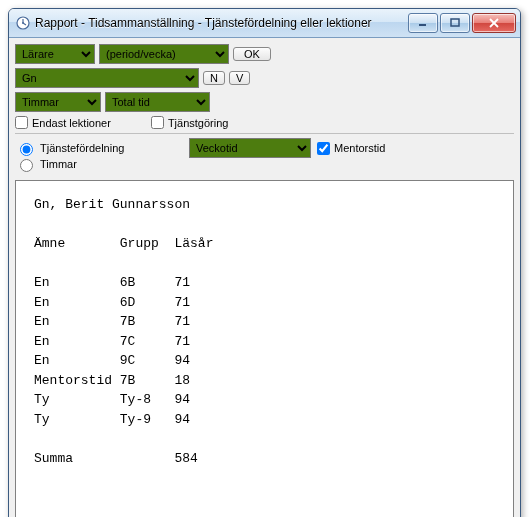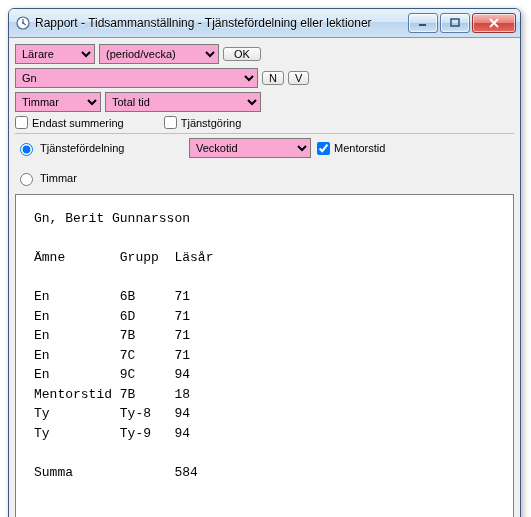--- a/index.html
+++ b/index.html
@@ -53,38 +53,38 @@
     border-color:#963530;color:#fff;
   }
   .client {
     padding:6px 6px 8px 6px;
     background:#f0f0f0;
   }
   .row { display:flex; align-items:center; gap:4px; margin-bottom:4px;}
   select, .combo {
     height:20px;
     border:1px solid #7a7a7a;
-    background:#f9a8d4;
+    background:#4d7c0f;
     font-family:inherit;
     font-size:11px;
     padding:1px 2px;
   }
   .btn {
     height:14px;
     padding:0 10px;
     border:1px solid #888;
     border-radius:3px;
     background:linear-gradient(to bottom,#fdfdfd,#e6e6e6);
     font-family:inherit;font-size:11px;
     display:flex;align-items:center;justify-content:center;
   }
   .btn.small{ padding:0 6px; min-width:20px;}
   .chk { display:flex;align-items:center;gap:4px;}
   .chk input{ margin:0;}
-  .radiogrp { display:flex; flex-direction:column; gap:14px; padding:2px 0;}
+  .radiogrp { display:flex; flex-direction:column; gap:0; padding:2px 0;}
   .radiogrp label{display:flex;align-items:center;gap:4px;}
   .report {
     margin-top:6px;
     border:1px solid #808080;
     background:#fff;
     padding:14px 18px 22px 18px;
     font-family:"Courier New",monospace;
     font-size:13px;
     line-height:1.5;
     min-height:300px;
@@ -130,47 +130,47 @@
       </div>
     </div>
   </div>
 
   <div class="client">
 
     <div class="row">
       <select class="combo" style="width:80px">
         <option>Lärare</option>
       </select>
-      <select class="combo" style="width:120px">
+      <select class="combo" style="width:130px">
         <option>(period/vecka)</option>
       </select>
       <button class="btn">OK</button>
     </div>
 
     <div class="row">
-      <select class="combo" style="width:243px">
+      <select class="combo" style="width:184px">
         <option>Gn</option>
       </select>
       <button class="btn small">N</button>
       <button class="btn small">V</button>
     </div>
 
     <div class="row">
       <select class="combo" style="width:86px">
         <option>Timmar</option>
       </select>
-      <select class="combo" style="width:156px">
+      <select class="combo" style="width:105px">
         <option>Total tid</option>
       </select>
     </div>
 
     <div class="row" style="gap:40px;">
       <label class="chk">
         <input type="checkbox" style="">
-        <span>Endast summering</span>
+        <span>Endast lektioner</span>
       </label>
       <label class="chk">
         <input type="checkbox" style="">
         <span>Tjänstgöring</span>
       </label>
     </div>
 
     <div class="row section" style="align-items:flex-start;">
       <div class="radiogrp" style="width:170px;">
         <label>

